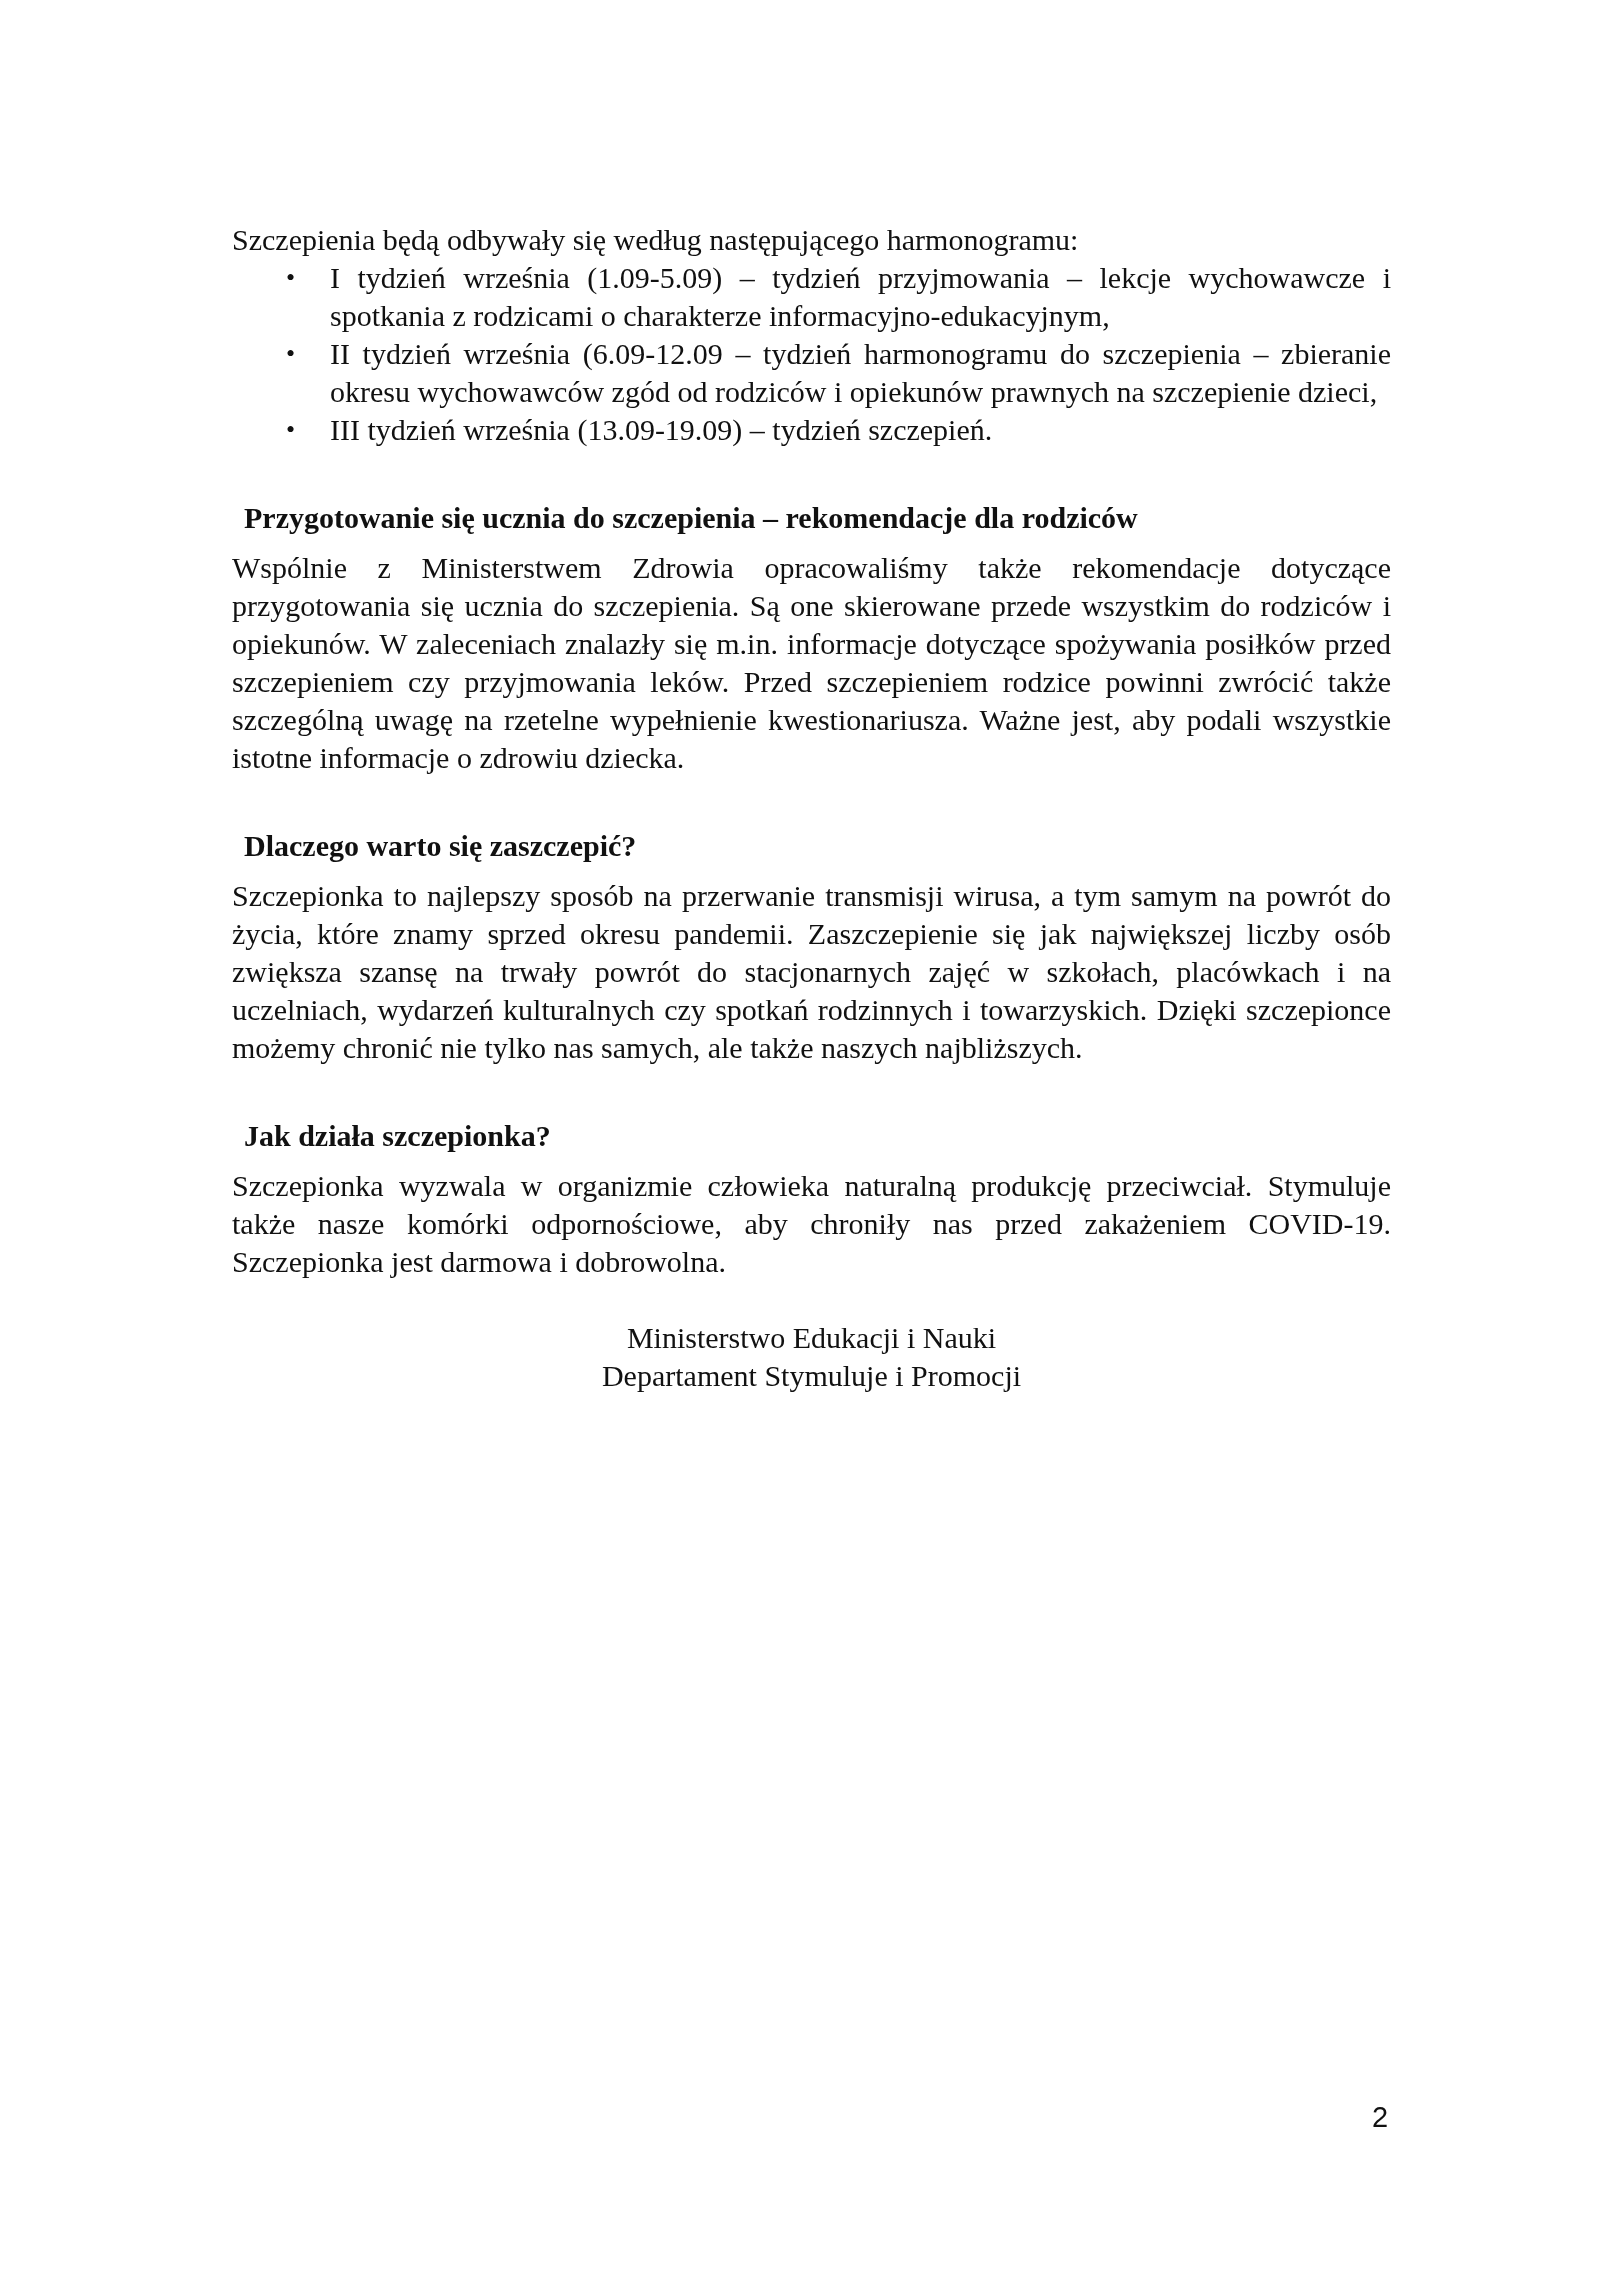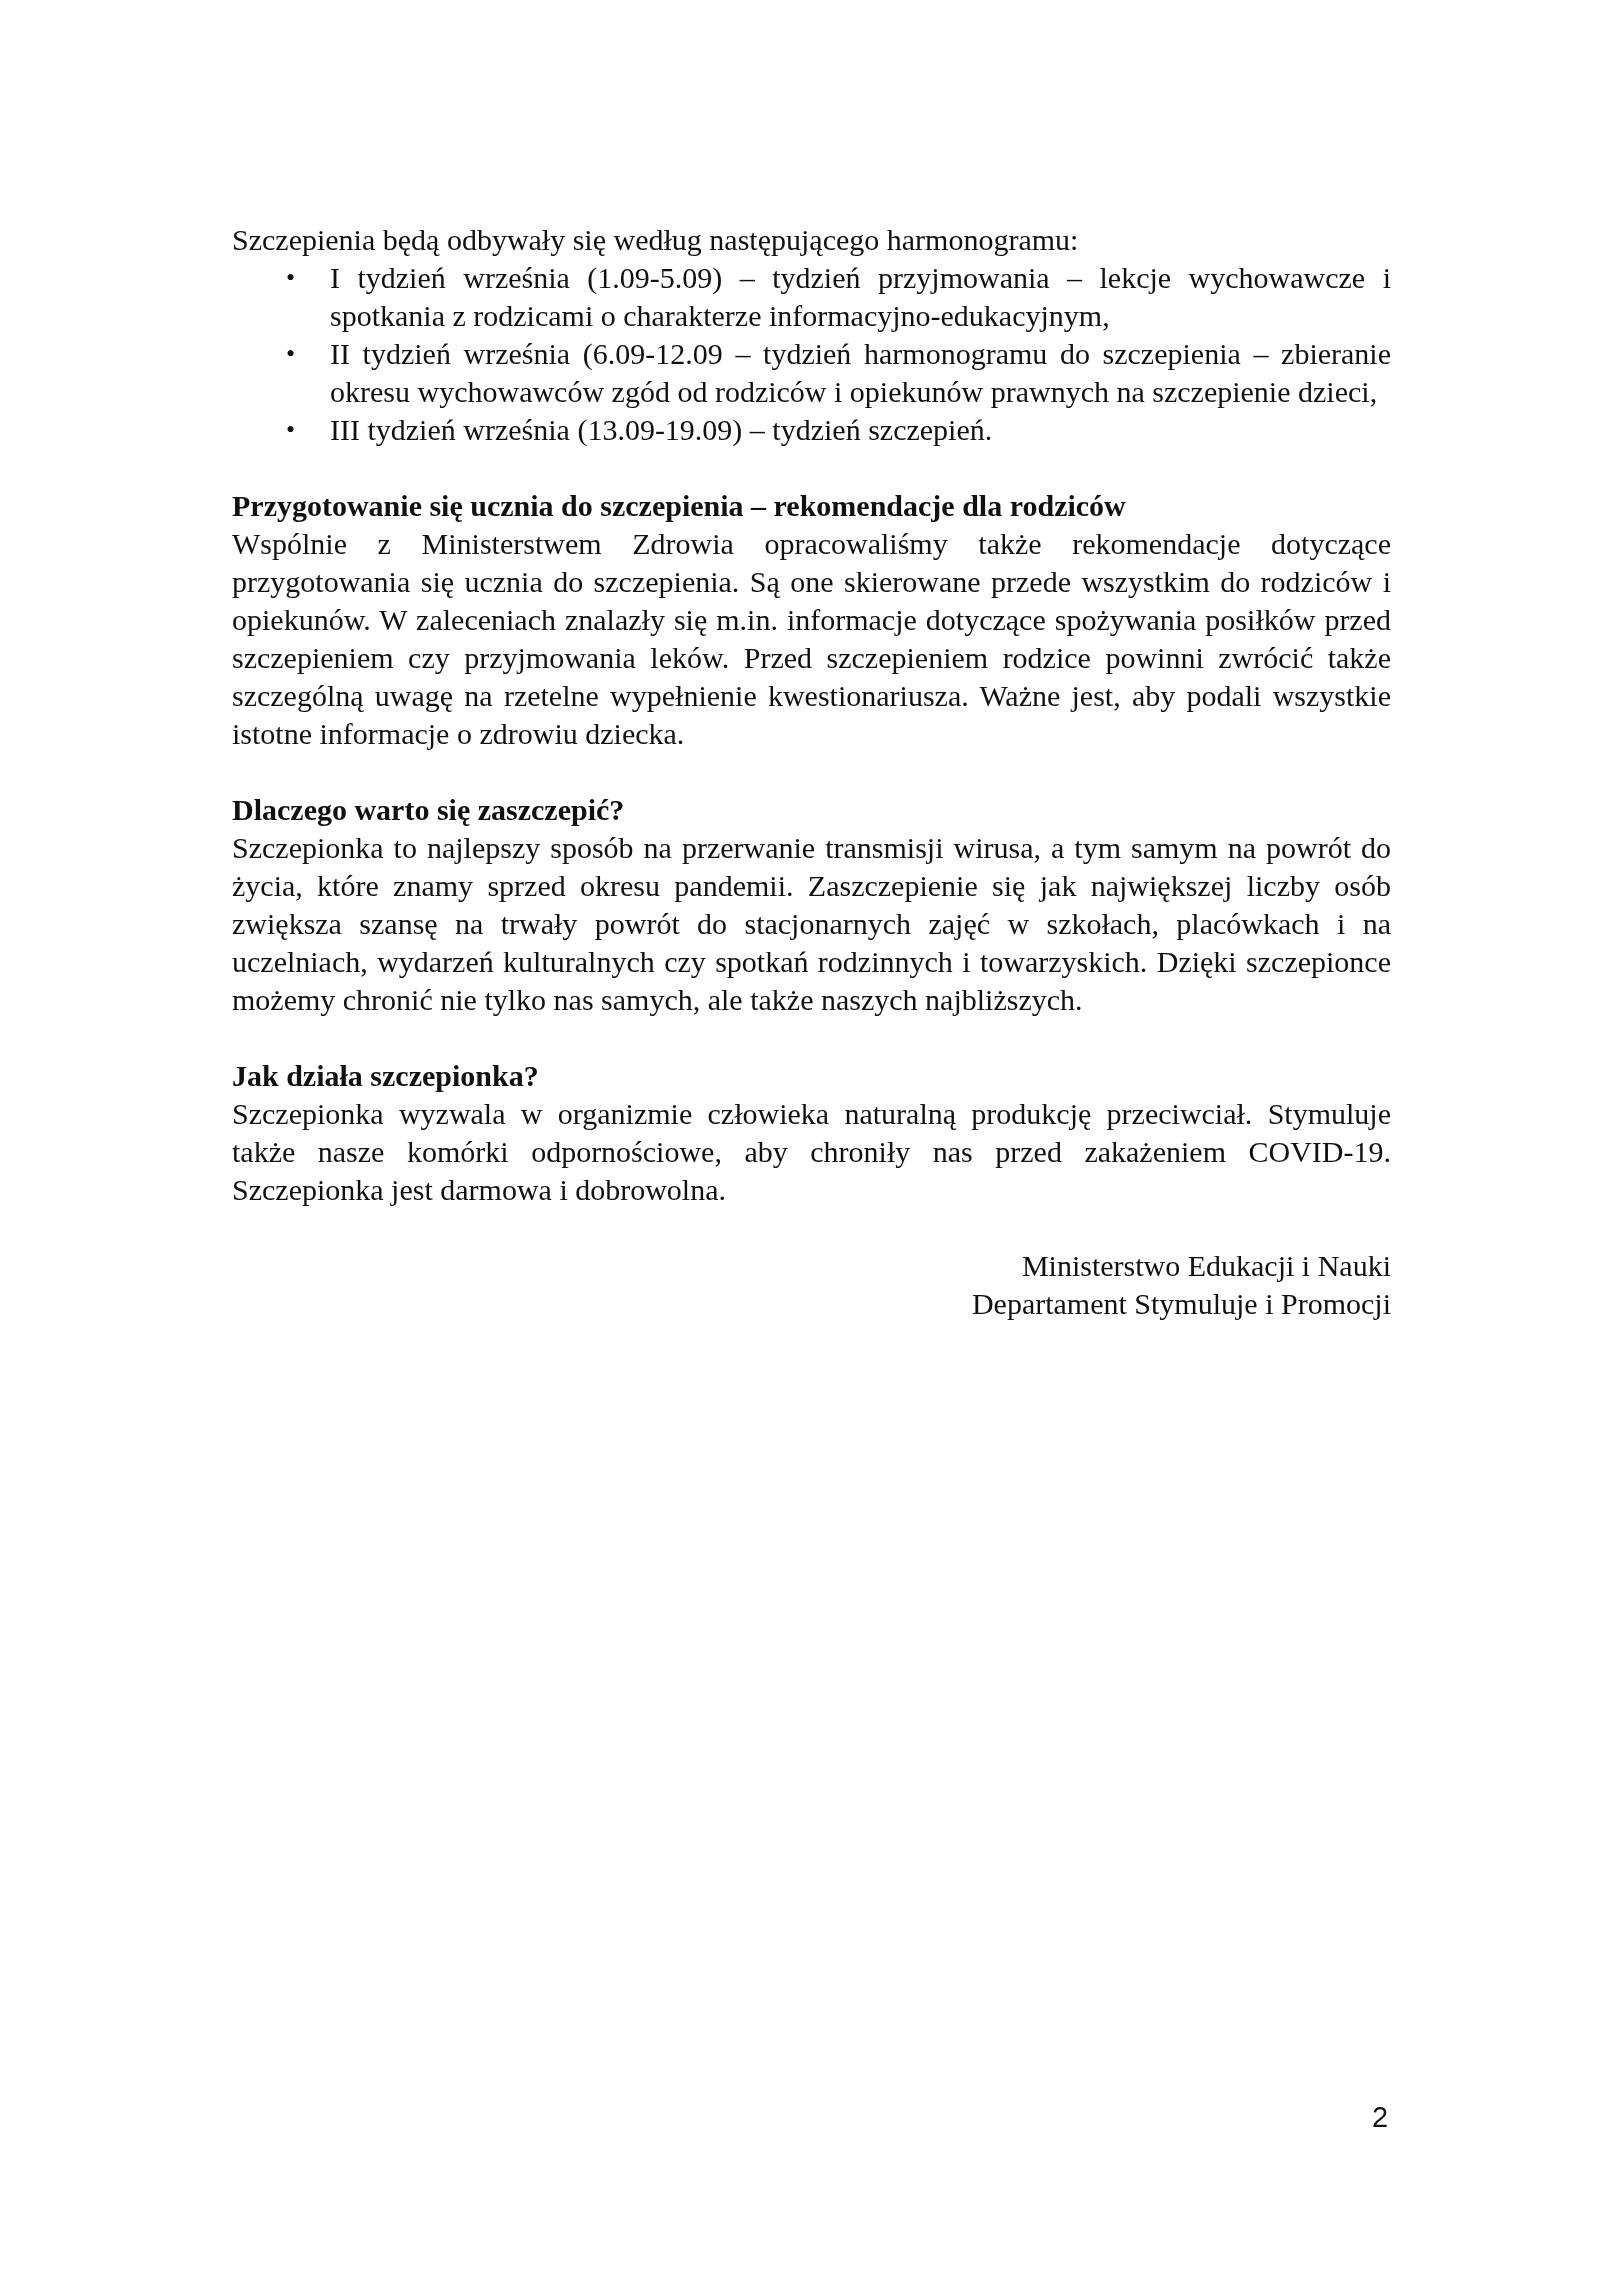--- a/index.html
+++ b/index.html
@@ -40,26 +40,26 @@
       text-align: justify;
     }
     ul.schedule li .bullet {
       position: absolute;
       left: 54px;
       top: 0;
       font-size: 26px;
     }
     b, .b { font-weight: normal; }
     h2.heading {
-      margin: 0;
+      margin: 12px;
       font-size: 30px;
       line-height: 38px;
       font-weight: bold;
     }
-    .signature .p { text-align: right; }
+    .signature .p { text-align: center; }
     .page-number {
       position: absolute;
       left: 1372px;
       top: 2101px;
       font-family: "Liberation Sans", "DejaVu Sans", sans-serif;
       font-size: 29px;
       line-height: 33px;
       color: #111111;
     }
   </style>

